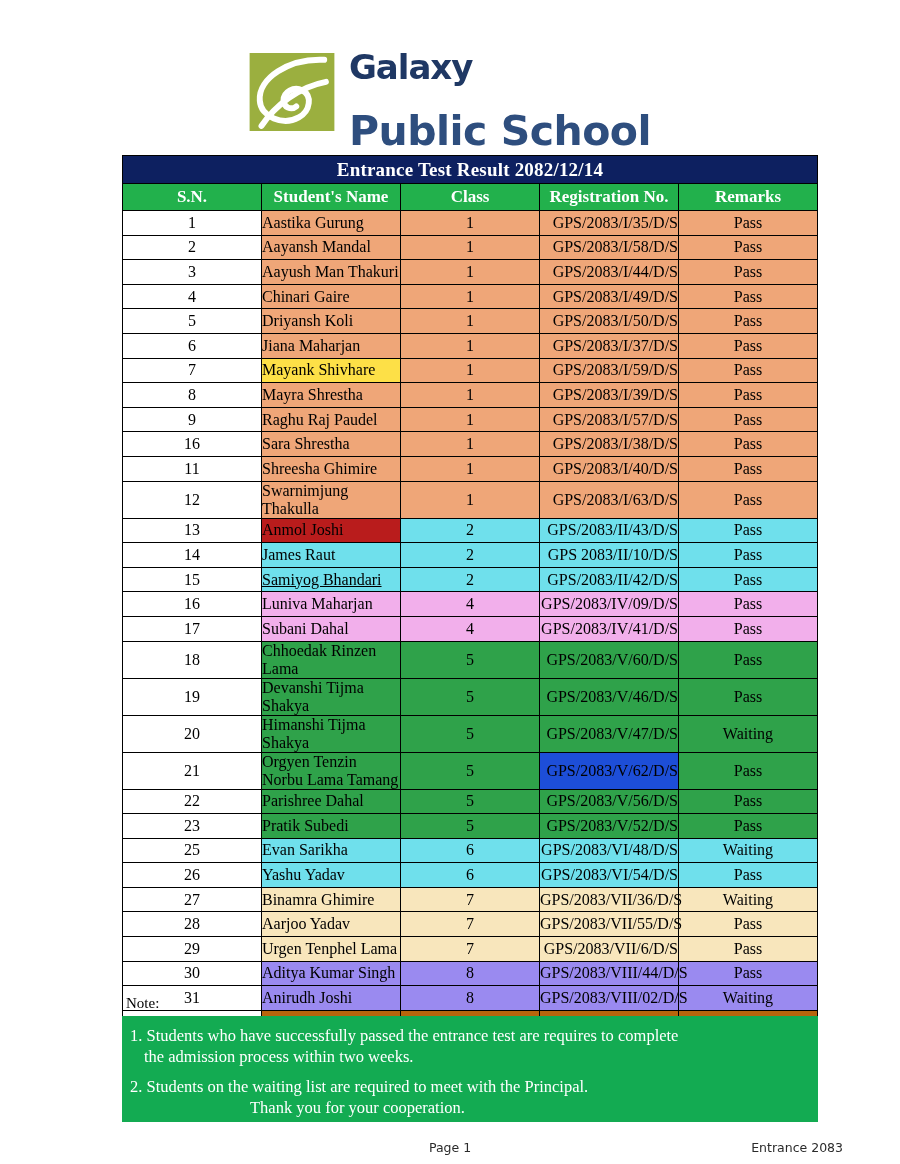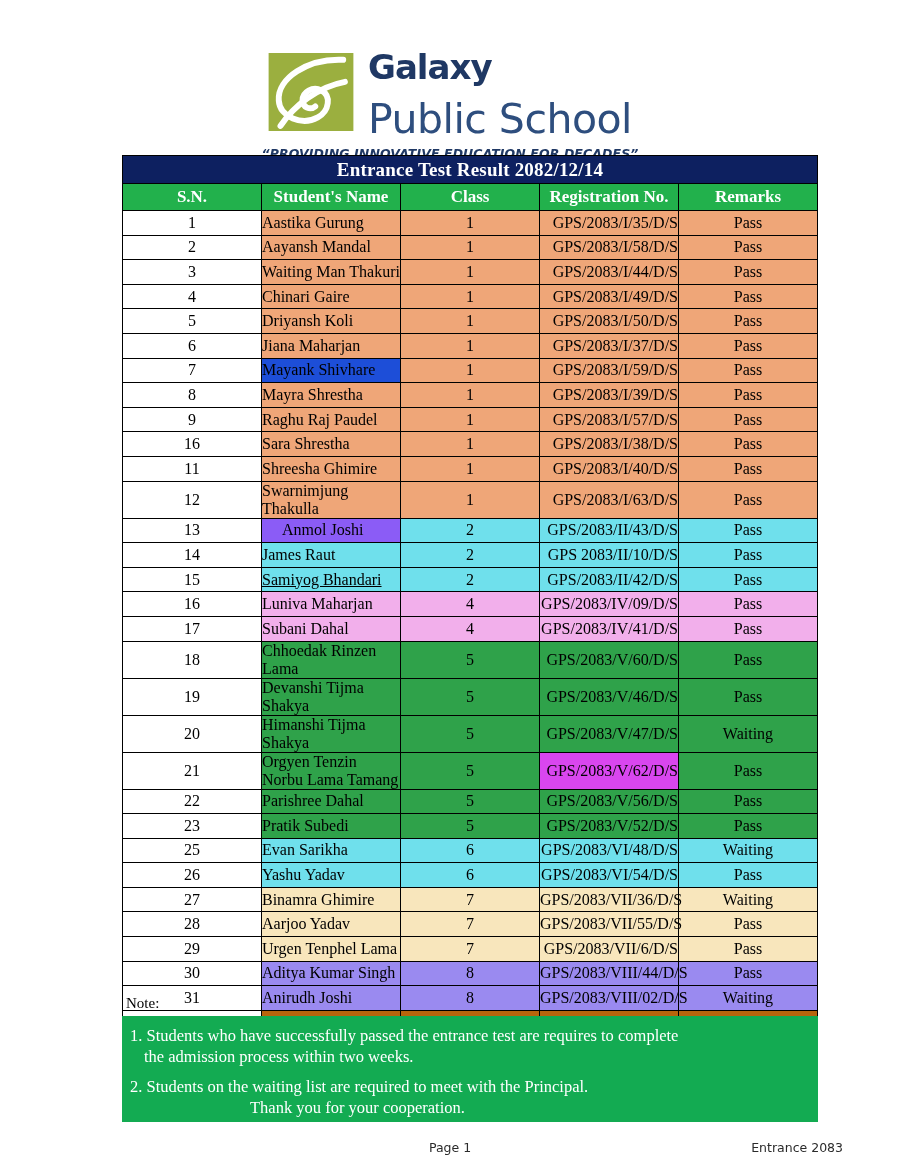--- a/index.html
+++ b/index.html
@@ -45,24 +45,24 @@
   }
   .wm-top {
     font-size: 34px;
     font-weight: 700;
     color: #1F3864;
     letter-spacing: -1px;
     height: 46px;
   }
   .wm-bottom {
     font-size: 41px;
-    font-weight: 400;
+    font-weight: 700;
     color: #2E4E7E;
     letter-spacing: -0.5px;
-    margin-top: 3px;
+    margin-top: 15px;
     height: 44px;
   }
   .tagline {
     margin-top: 3px;
     font-family: "DejaVu Sans", "Liberation Sans", sans-serif;
     font-size: 12.5px;
     font-weight: 700;
     font-style: italic;
     color: #1F3864;
     letter-spacing: 0.1px;
@@ -228,21 +228,21 @@
           </tr>
           <tr>
             <td class="c-sn">2</td>
             <td class="c-name" style="background: rgb(239, 166, 120);">Aayansh Mandal</td>
             <td class="c-class" style="background: rgb(239, 166, 120);">1</td>
             <td class="c-reg" style="background: rgb(239, 166, 120);">GPS/2083/I/58/D/S</td>
             <td class="c-remark" style="background: rgb(239, 166, 120);">Pass</td>
           </tr>
           <tr>
             <td class="c-sn">3</td>
-            <td class="c-name" style="background: rgb(239, 166, 120);">Waiting Man Thakuri</td>
+            <td class="c-name" style="background: rgb(239, 166, 120);">Aayush Man Thakuri</td>
             <td class="c-class" style="background: rgb(239, 166, 120);">1</td>
             <td class="c-reg" style="background: rgb(239, 166, 120);">GPS/2083/I/44/D/S</td>
             <td class="c-remark" style="background: rgb(239, 166, 120);">Pass</td>
           </tr>
           <tr>
             <td class="c-sn">4</td>
             <td class="c-name" style="background: rgb(239, 166, 120);">Chinari Gaire</td>
             <td class="c-class" style="background: rgb(239, 166, 120);">1</td>
             <td class="c-reg" style="background: rgb(239, 166, 120);">GPS/2083/I/49/D/S</td>
             <td class="c-remark" style="background: rgb(239, 166, 120);">Pass</td>
@@ -256,21 +256,21 @@
           </tr>
           <tr>
             <td class="c-sn">6</td>
             <td class="c-name" style="background: rgb(239, 166, 120);">Jiana Maharjan</td>
             <td class="c-class" style="background: rgb(239, 166, 120);">1</td>
             <td class="c-reg" style="background: rgb(239, 166, 120);">GPS/2083/I/37/D/S</td>
             <td class="c-remark" style="background: rgb(239, 166, 120);">Pass</td>
           </tr>
           <tr>
             <td class="c-sn">7</td>
-            <td class="c-name" style="background: #1d4ed8;">Mayank Shivhare</td>
+            <td class="c-name" style="background: #fde047;">Mayank Shivhare</td>
             <td class="c-class" style="background: rgb(239, 166, 120);">1</td>
             <td class="c-reg" style="background: rgb(239, 166, 120);">GPS/2083/I/59/D/S</td>
             <td class="c-remark" style="background: rgb(239, 166, 120);">Pass</td>
           </tr>
           <tr>
             <td class="c-sn">8</td>
             <td class="c-name" style="background: rgb(239, 166, 120);">Mayra Shrestha</td>
             <td class="c-class" style="background: rgb(239, 166, 120);">1</td>
             <td class="c-reg" style="background: rgb(239, 166, 120);">GPS/2083/I/39/D/S</td>
             <td class="c-remark" style="background: rgb(239, 166, 120);">Pass</td>
@@ -298,21 +298,21 @@
           </tr>
           <tr>
             <td class="c-sn">12</td>
             <td class="c-name" style="background: rgb(239, 166, 120);">Swarnimjung Thakulla</td>
             <td class="c-class" style="background: rgb(239, 166, 120);">1</td>
             <td class="c-reg" style="background: rgb(239, 166, 120);">GPS/2083/I/63/D/S</td>
             <td class="c-remark" style="background: rgb(239, 166, 120);">Pass</td>
           </tr>
           <tr>
             <td class="c-sn">13</td>
-            <td class="c-name" style="background: #8b5cf6; padding-left: 20px;">Anmol Joshi</td>
+            <td class="c-name" style="background: #b91c1c;">Anmol Joshi</td>
             <td class="c-class" style="background: rgb(111, 224, 236);">2</td>
             <td class="c-reg" style="background: rgb(111, 224, 236);">GPS/2083/II/43/D/S</td>
             <td class="c-remark" style="background: rgb(111, 224, 236);">Pass</td>
           </tr>
           <tr>
             <td class="c-sn">14</td>
             <td class="c-name" style="background: rgb(111, 224, 236);">James Raut</td>
             <td class="c-class" style="background: rgb(111, 224, 236);">2</td>
             <td class="c-reg" style="background: rgb(111, 224, 236);">GPS 2083/II/10/D/S</td>
             <td class="c-remark" style="background: rgb(111, 224, 236);">Pass</td>
@@ -356,21 +356,21 @@
             <td class="c-sn">20</td>
             <td class="c-name" style="background: rgb(47, 162, 74);">Himanshi Tijma Shakya</td>
             <td class="c-class" style="background: rgb(47, 162, 74);">5</td>
             <td class="c-reg" style="background: rgb(47, 162, 74);">GPS/2083/V/47/D/S</td>
             <td class="c-remark" style="background: rgb(47, 162, 74);">Waiting</td>
           </tr>
           <tr>
             <td class="c-sn">21</td>
             <td class="c-name" style="background: rgb(47, 162, 74);">Orgyen Tenzin Norbu Lama Tamang</td>
             <td class="c-class" style="background: rgb(47, 162, 74);">5</td>
-            <td class="c-reg" style="background: #d946ef;">GPS/2083/V/62/D/S</td>
+            <td class="c-reg" style="background: #1d4ed8;">GPS/2083/V/62/D/S</td>
             <td class="c-remark" style="background: rgb(47, 162, 74);">Pass</td>
           </tr>
           <tr>
             <td class="c-sn">22</td>
             <td class="c-name" style="background: rgb(47, 162, 74);">Parishree Dahal</td>
             <td class="c-class" style="background: rgb(47, 162, 74);">5</td>
             <td class="c-reg" style="background: rgb(47, 162, 74);">GPS/2083/V/56/D/S</td>
             <td class="c-remark" style="background: rgb(47, 162, 74);">Pass</td>
           </tr>
           <tr>

